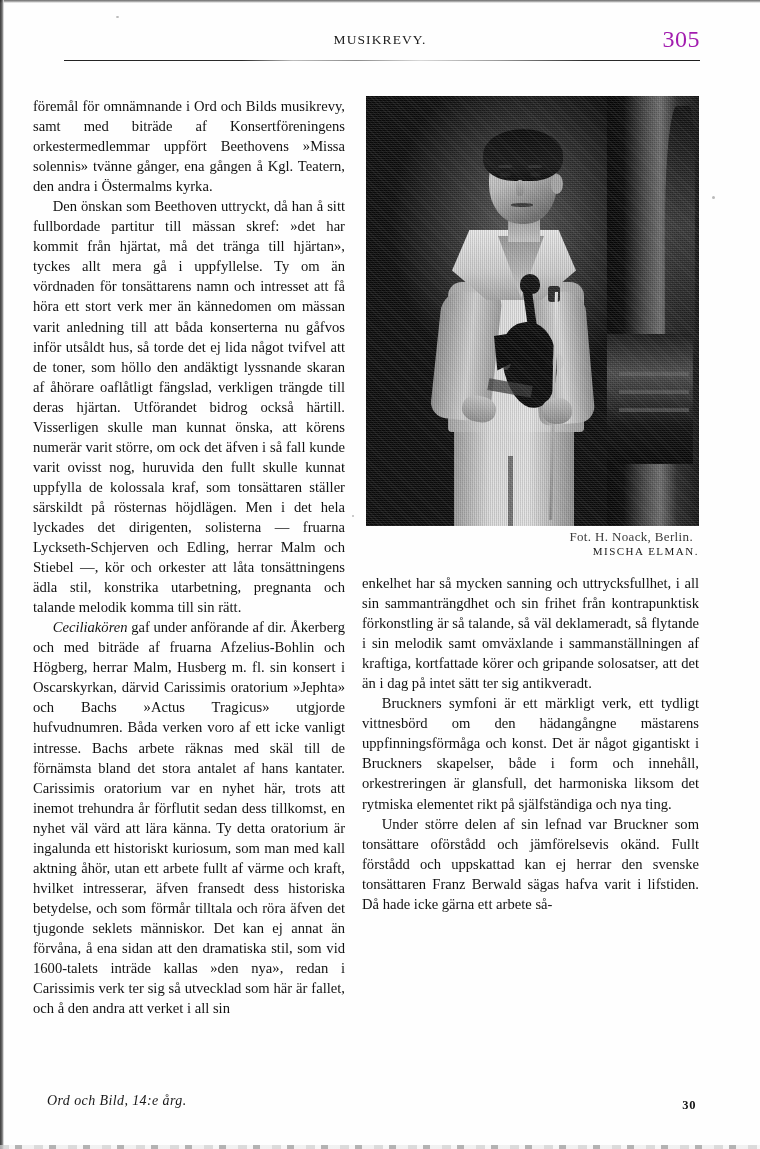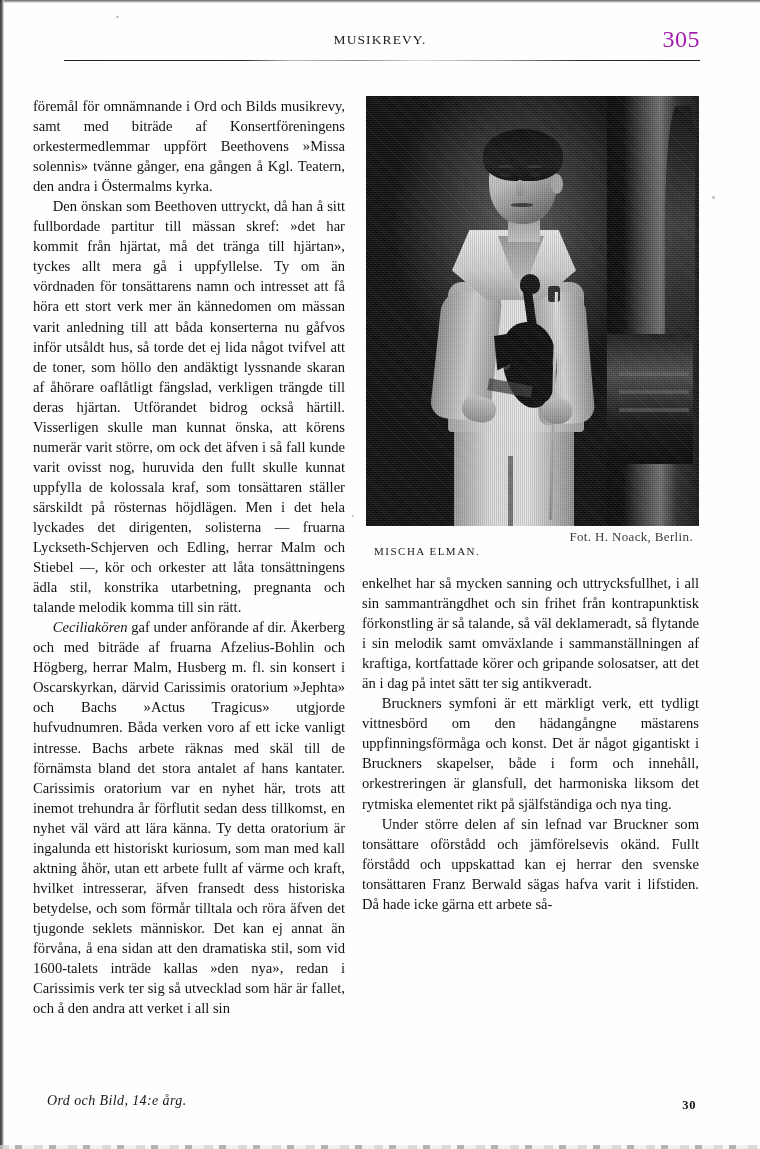--- a/index.html
+++ b/index.html
@@ -372,21 +372,21 @@
     top: 433px;
     font-size: 13px;
     letter-spacing: .35px;
     color: #3a3a3a;
   }
   .fig-caption {
     position: absolute;
     left: 0;
     right: 0;
     top: 449px;
-    text-align: left;
+    text-align: right;
     font-size: 11px;
     letter-spacing: 1.5px;
     color: #1a1a1a;
     padding-left: 8px;
   }
 
   
   .footer-sig {
     position: absolute;
     left: 47px;

